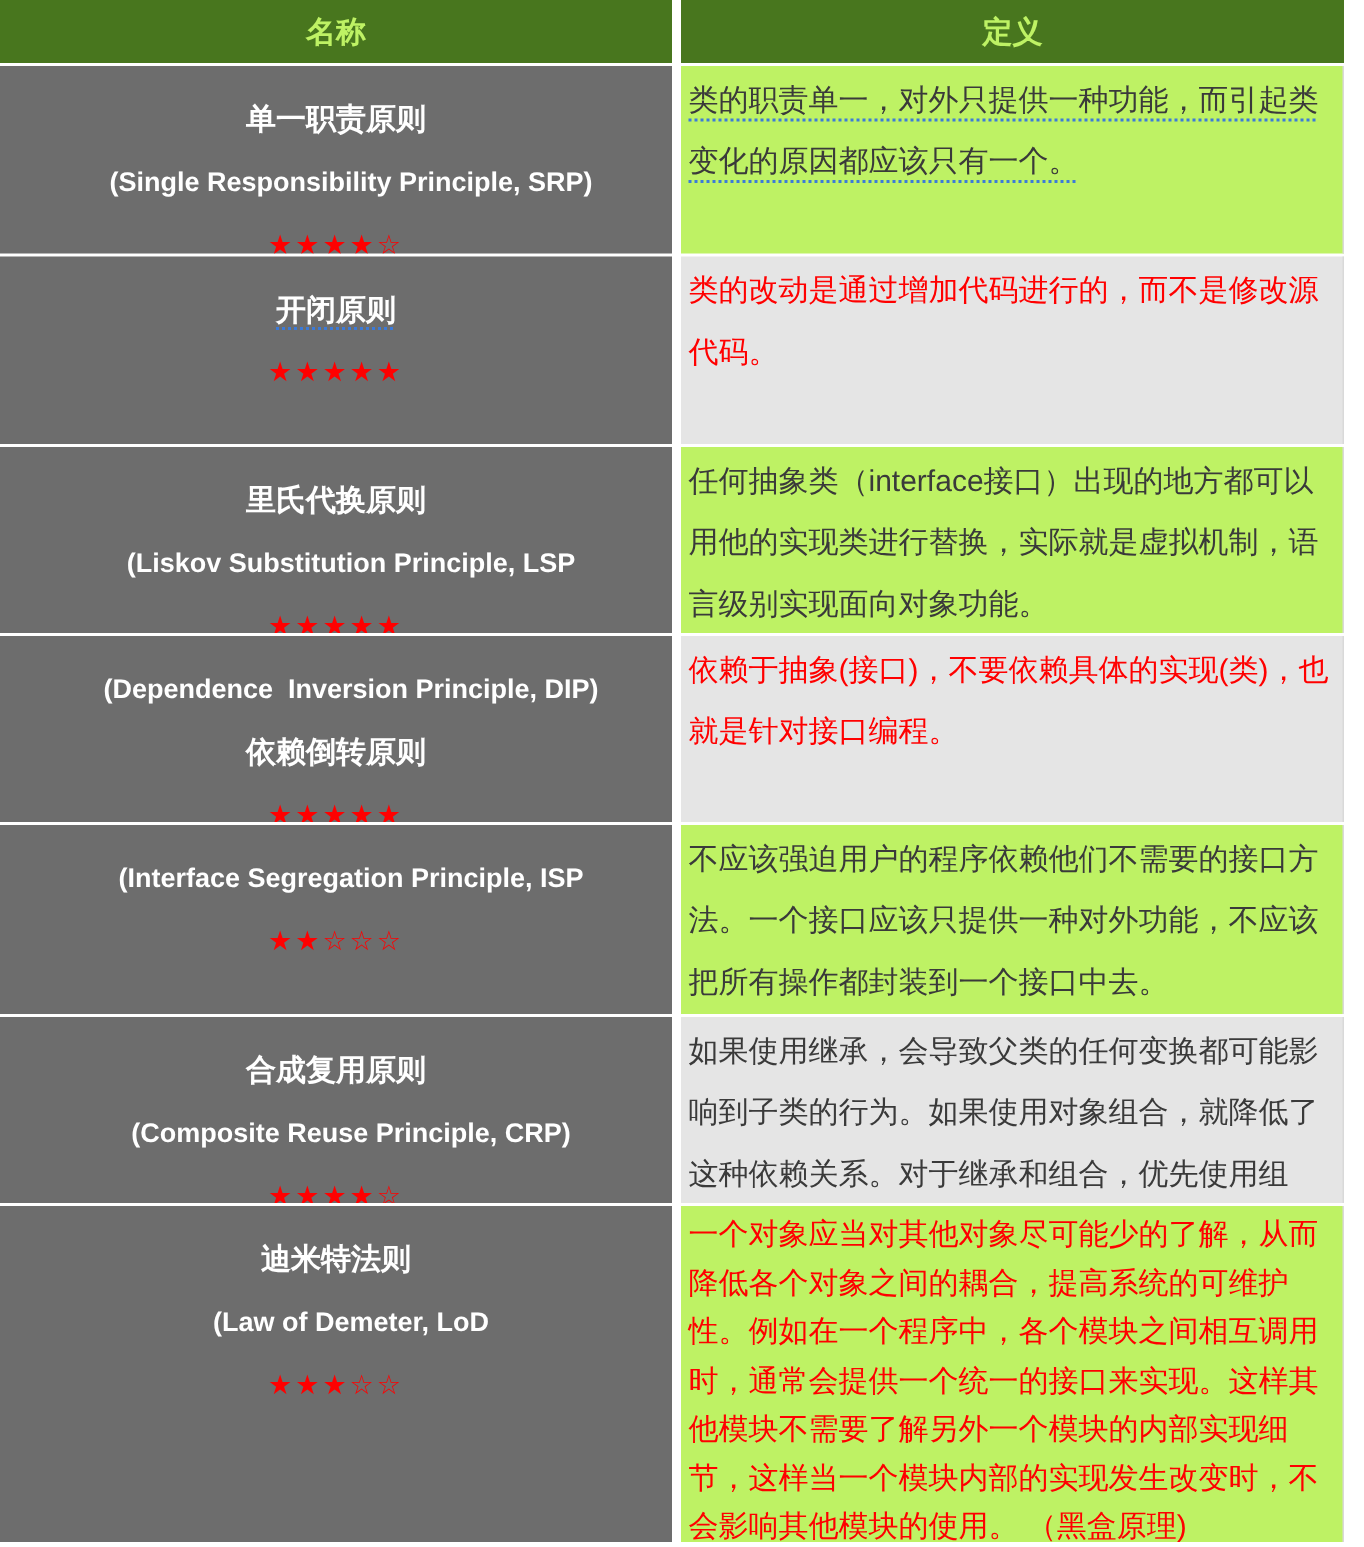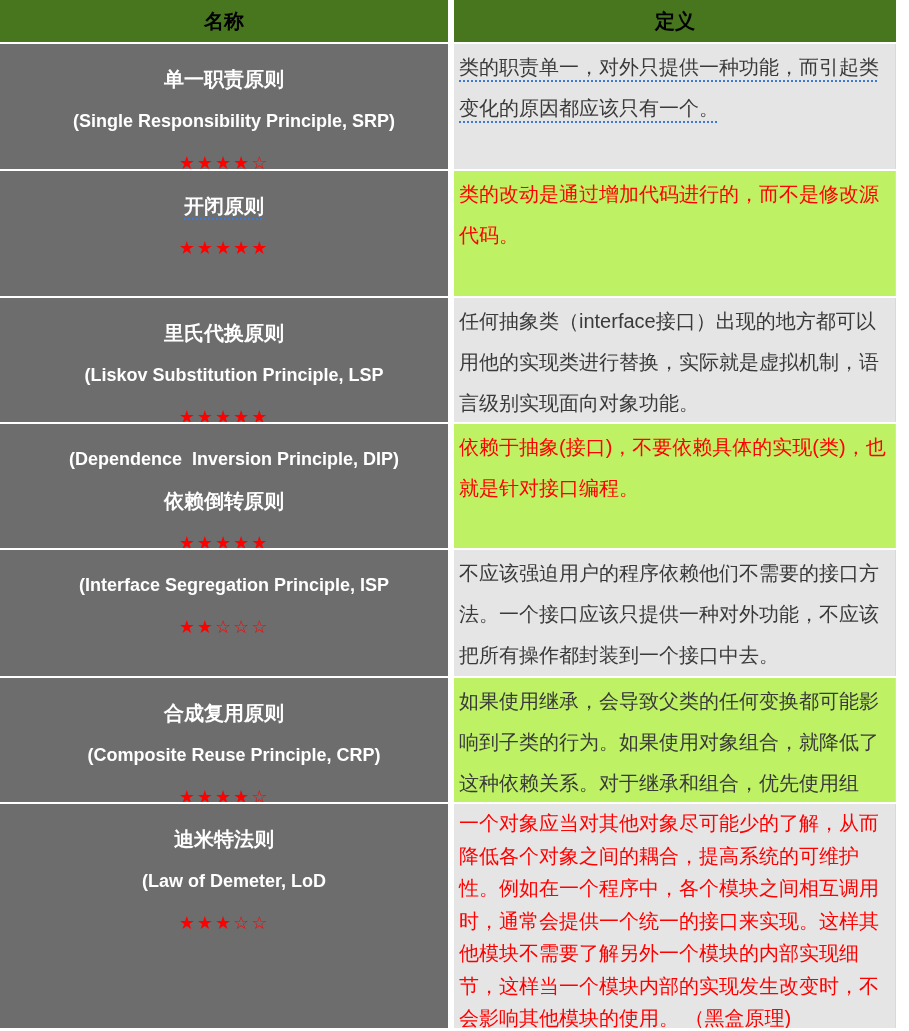--- a/index.html
+++ b/index.html
@@ -15,21 +15,21 @@
     display: grid;
     grid-template-columns: 448px 442px;
     grid-template-rows: 42px 125px 125px 124px 124px 126px 124px 224px;
     column-gap: 6px;
     row-gap: 2px;
     width: 896px;
   }
   .row { display: contents; }
   .hcell {
     background: #48761e;
-    color: #000000;
+    color: #bef264;
     font-weight: bold;
     font-size: 20px;
     display: flex;
     align-items: center;
     justify-content: center;
   }
   .name-cell {
     background: #6d6d6d;
     color: #ffffff;
     text-align: center;
@@ -51,26 +51,26 @@
     font-weight: bold;
     white-space: pre-wrap;
     margin-left: 20px;
   }
   .stars {
     font-size: 18px;
     color: #ff0000;
     letter-spacing: 2px;
   }
   .def-cell {
-    background: #e5e5e5;
+    background: #bef264;
     border-right: 1px solid #d9d9d9;
     padding: 3px 2px 0 5px;
     overflow: hidden;
   }
-  .def-cell.bg-light { background: #bef264; }
+  .def-cell.bg-light { background: #e5e5e5; }
   .def-text {
     font-size: 20px;
     line-height: 41px;
     color: #3a3a3a;
   }
   .text-red .def-text { color: #ff0000; }
   .tight .def-text { line-height: 32.5px; }
   .u-dotted {
     text-decoration: underline;
     text-decoration-style: dotted;

